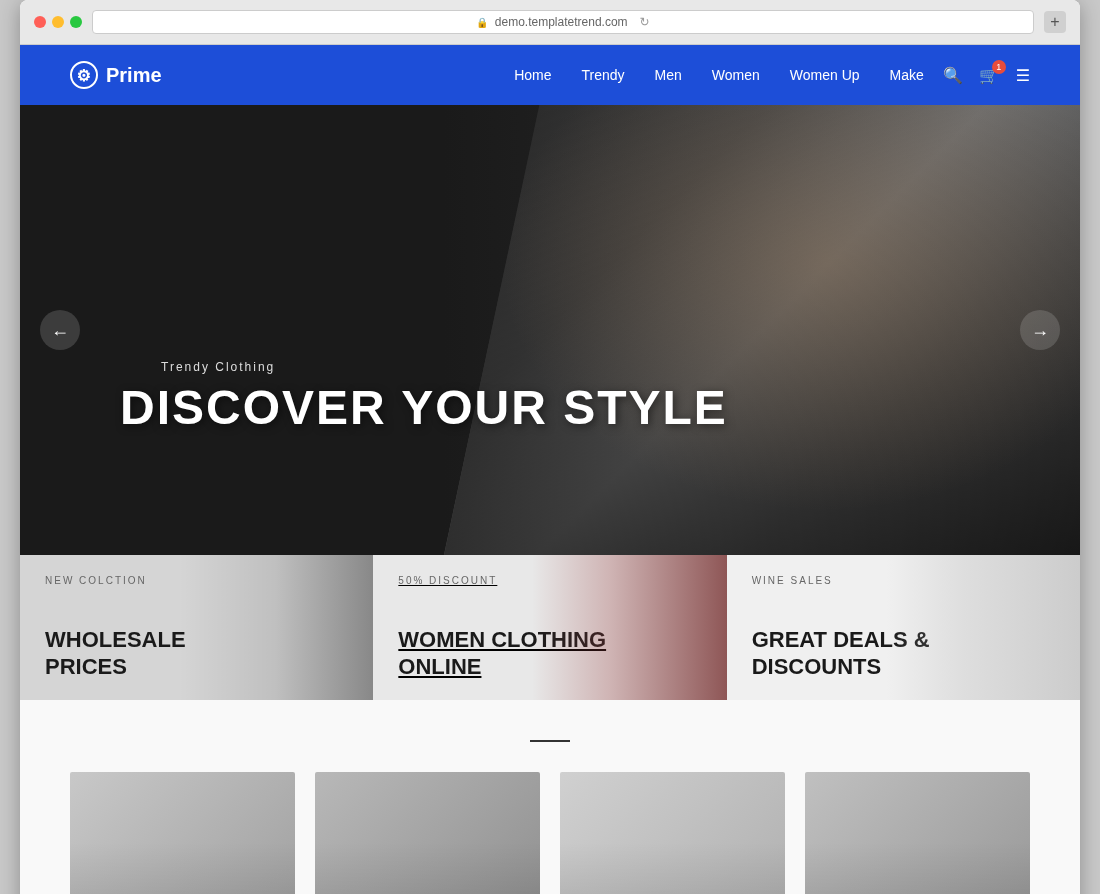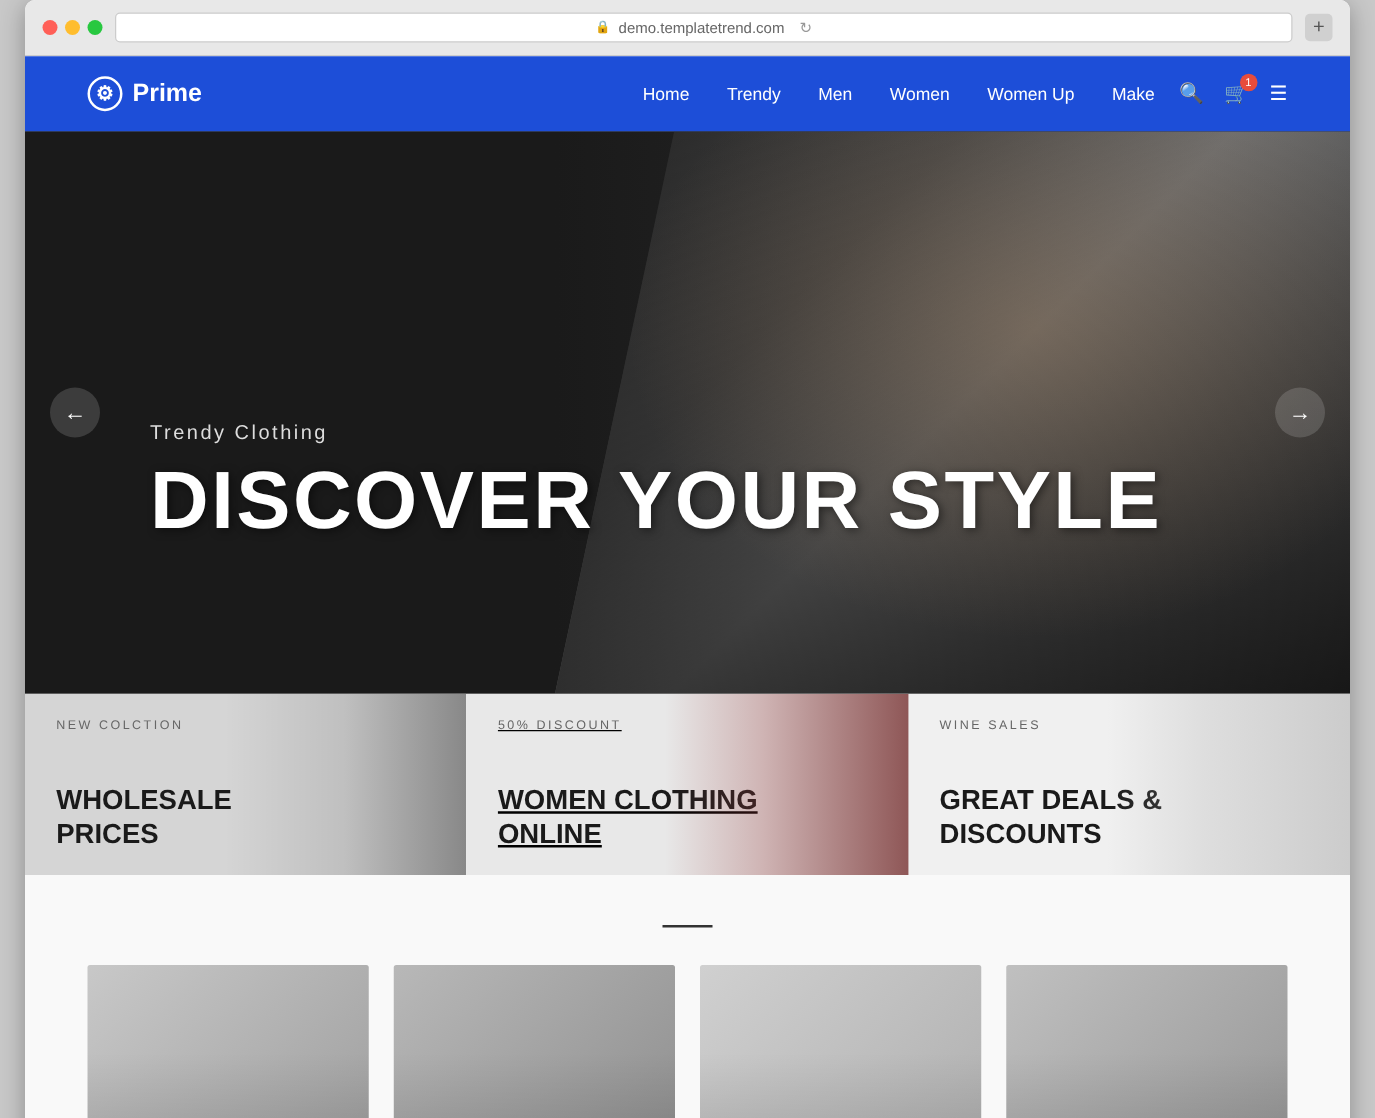--- a/index.html
+++ b/index.html
@@ -143,28 +143,29 @@
       background: radial-gradient(ellipse at 60% 35%, rgba(180,140,100,0.3) 0%, transparent 60%),
                   linear-gradient(to bottom, rgba(0,0,0,0.2) 0%, rgba(0,0,0,0.6) 100%);
     }
     .hero-content {
       position: absolute;
       left: 100px;
       bottom: 120px;
       color: #fff;
     }
     .hero-subtitle {
-      font-size: 16px;
+      font-size: 12px;
       font-weight: 300;
       letter-spacing: 2px;
       margin-bottom: 8px;
       color: #ddd;
+      margin-left: 41px;
     }
     .hero-title {
-      font-size: 65px;
+      font-size: 48px;
       font-weight: 900;
       text-transform: uppercase;
       letter-spacing: 2px;
       line-height: 1.1;
       text-shadow: 2px 2px 8px rgba(0,0,0,0.5);
     }
     .slider-btn {
       position: absolute;
       top: 50%;
       transform: translateY(-50%);

